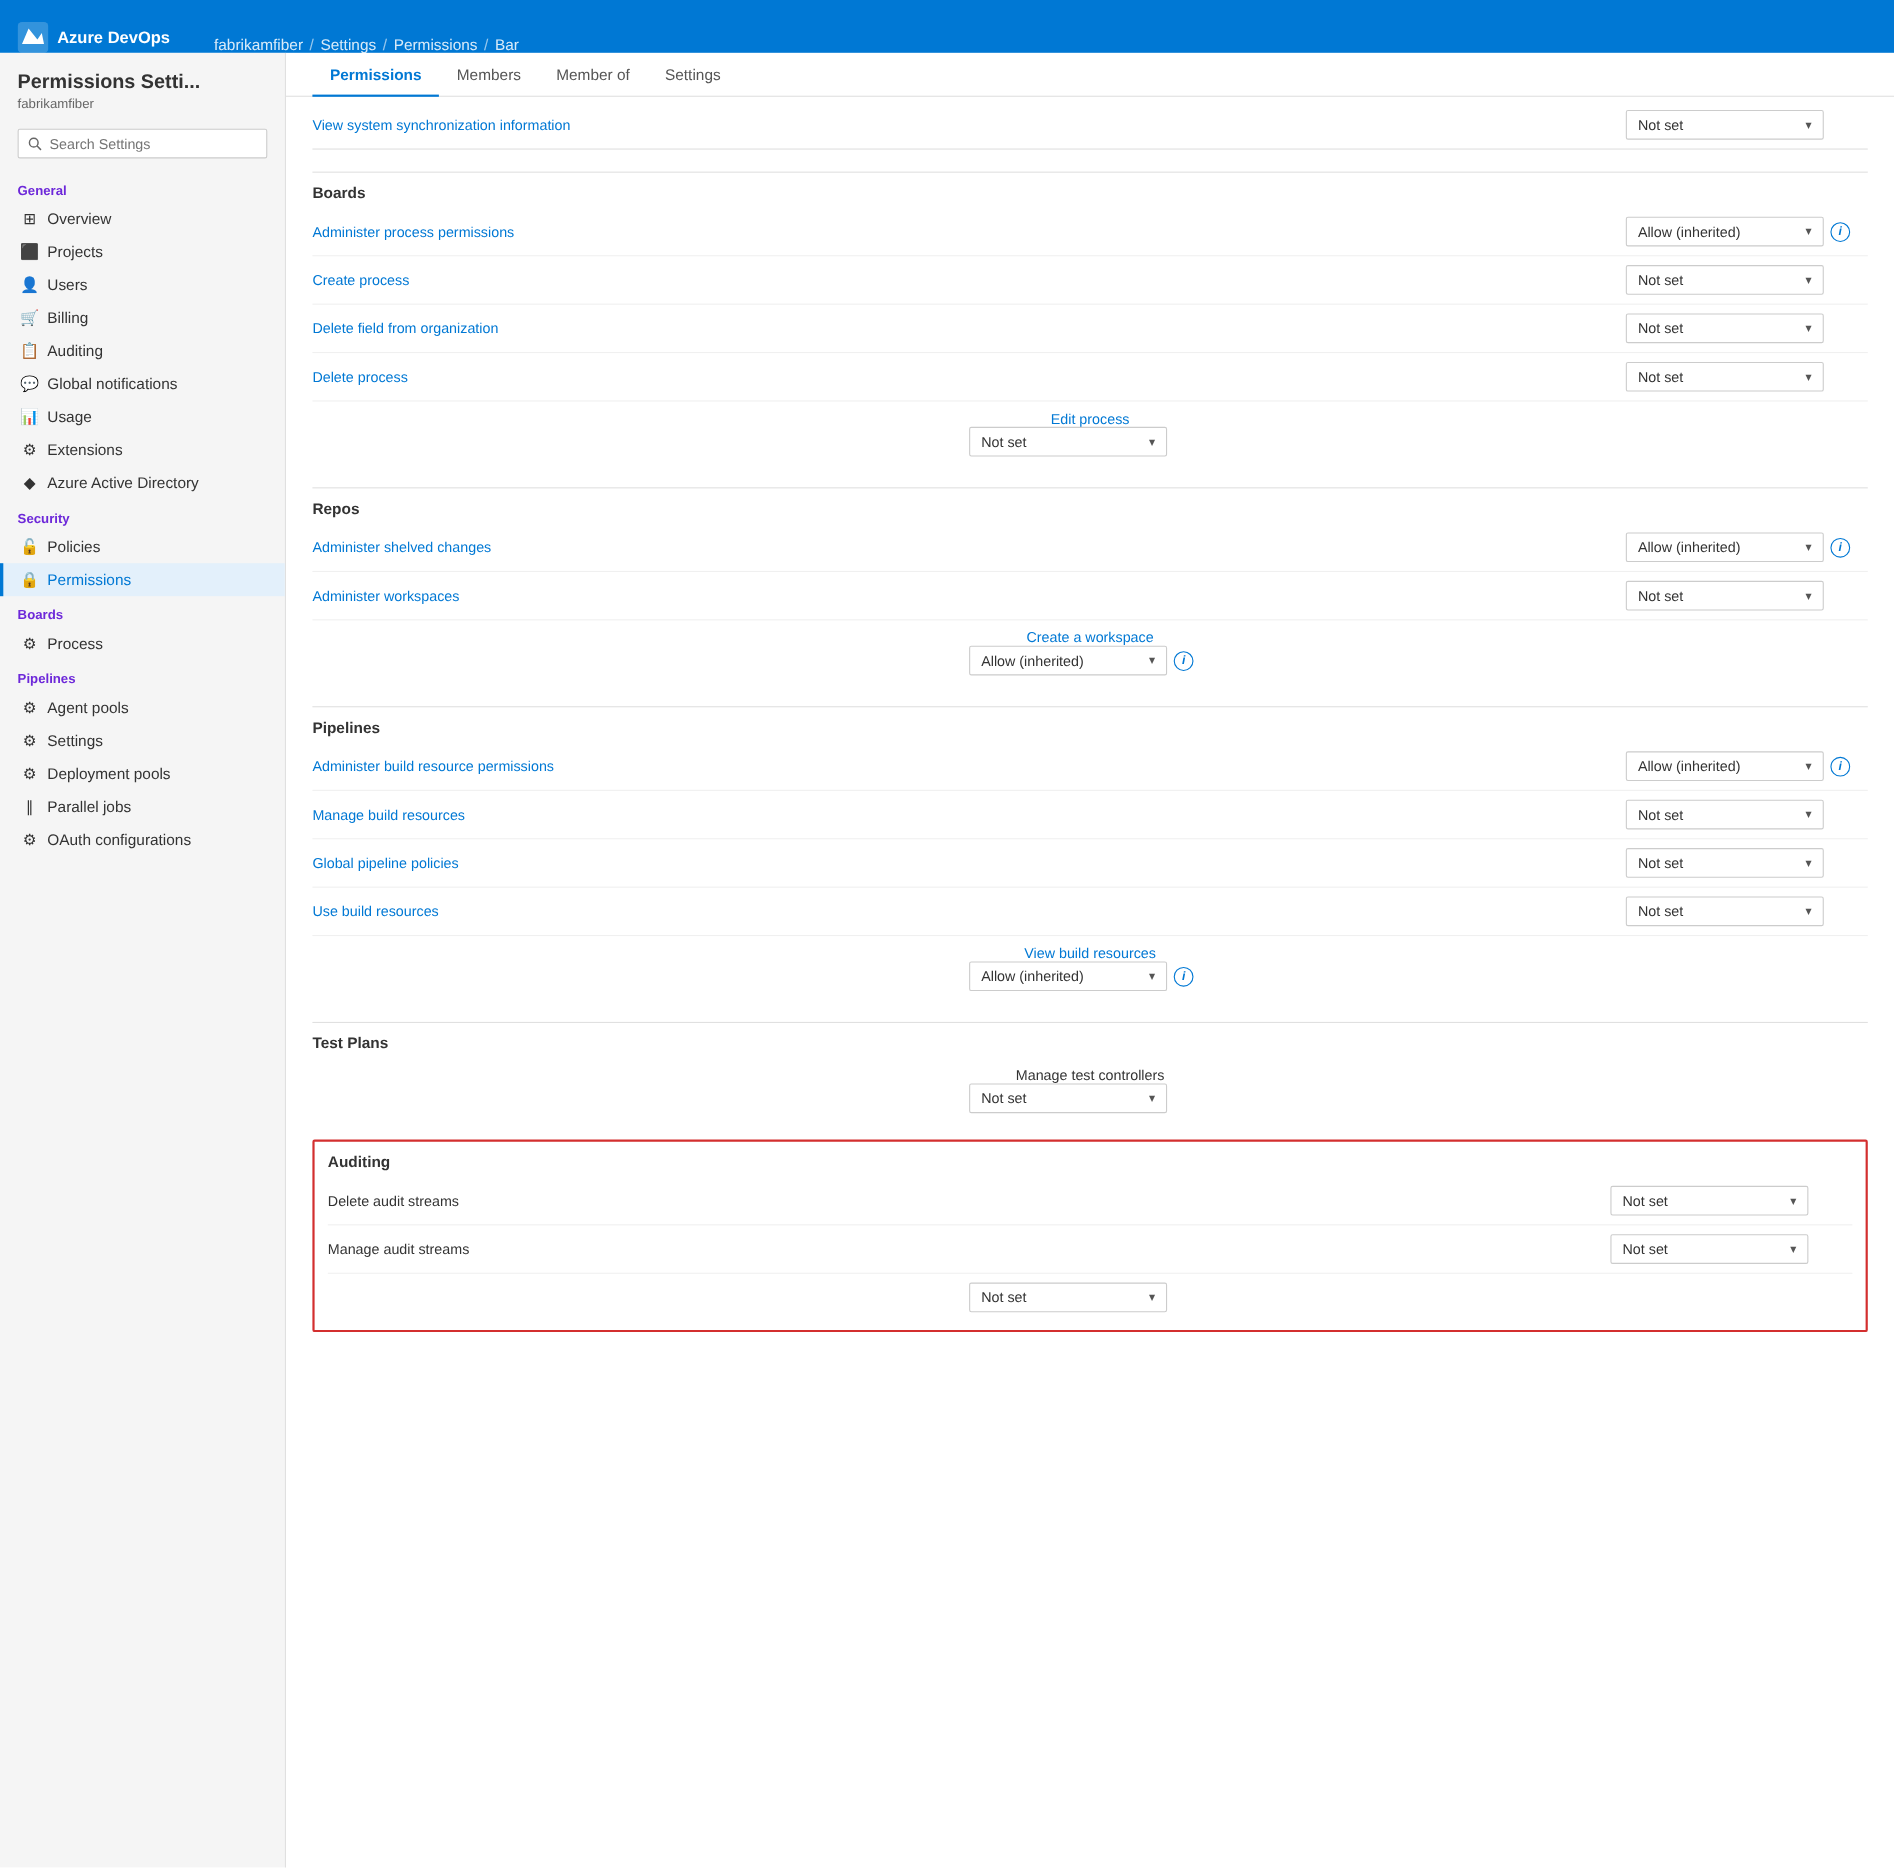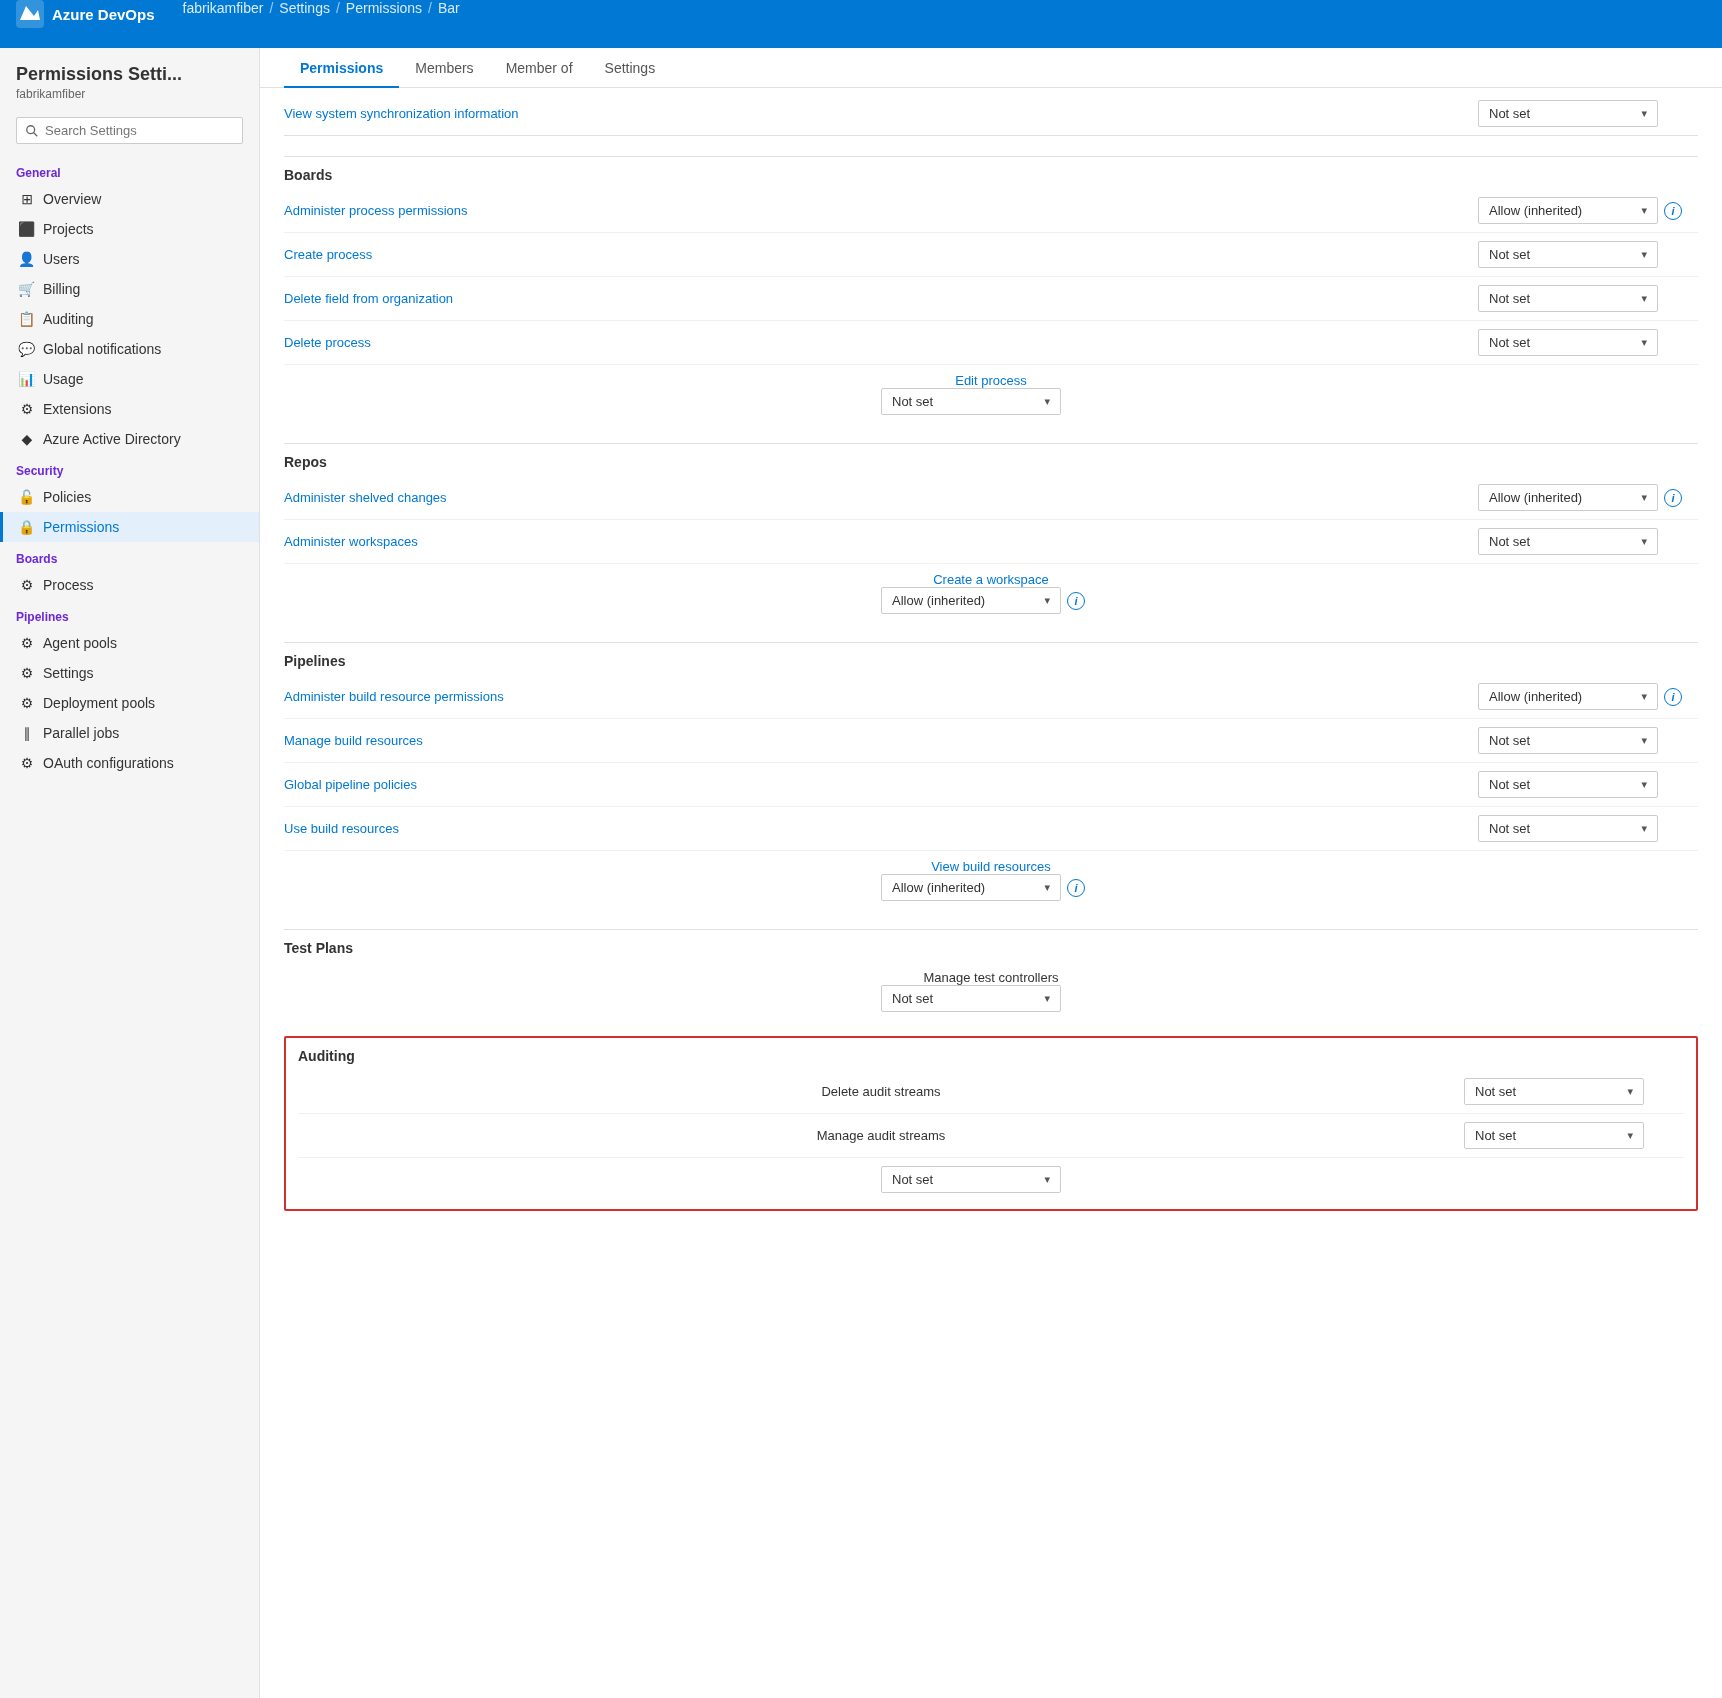--- a/index.html
+++ b/index.html
@@ -3,23 +3,23 @@
   <meta charset="utf-8">
   <style>
     * { box-sizing: border-box; margin: 0; padding: 0; }
     body { font-family: "Segoe UI", Arial, sans-serif; font-size: 14px; color: #333; background: #fff; display: flex; flex-direction: column; height: 100vh; overflow: hidden; }
 
     
     .top-nav {
       height: 48px;
       background: #0078d4;
       display: flex;
-      align-items: flex-start;
+      align-items: flex-end;
       padding: 0 16px;
-      gap: 12px;
+      gap: 24px;
       flex-shrink: 0;
     }
     .top-nav-logo {
       display: flex;
       align-items: center;
       gap: 8px;
       color: #fff;
       font-size: 15px;
       font-weight: 600;
     }
@@ -175,21 +175,21 @@
       padding: 8px 0;
       min-height: 40px;
     }
     .perm-row:last-child { border-bottom: none; flex-direction: column; }
     .perm-name {
       flex: 1;
       font-size: 13px;
       color: #0078d4;
       cursor: pointer;
     }
-    .perm-name.no-link { color: #333; cursor: default; text-align: center; }
+    .perm-name.no-link { color: #333; cursor: default; }
     .perm-control {
       display: flex;
       align-items: center;
       gap: 6px;
       min-width: 220px;
     }
     .perm-select {
       display: flex;
       align-items: center;
       justify-content: space-between;

